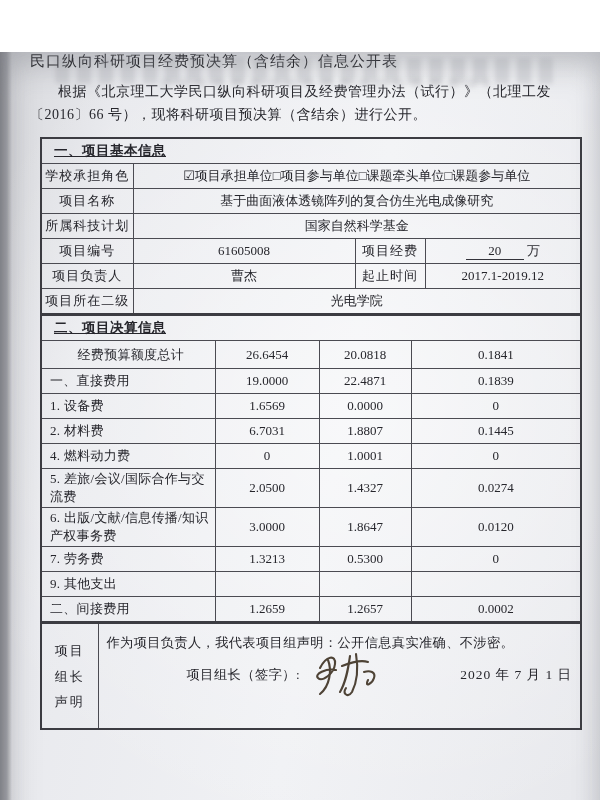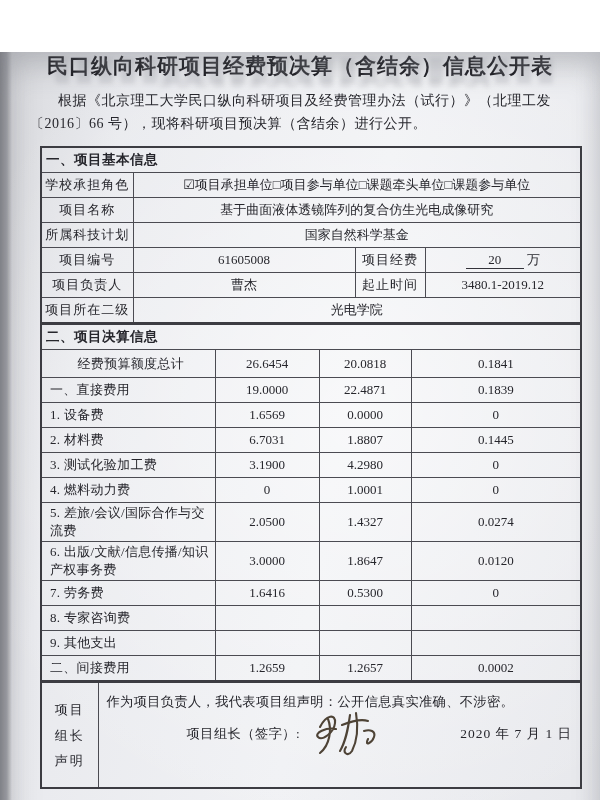--- a/index.html
+++ b/index.html
@@ -13,31 +13,31 @@
     box-shadow:inset 0 18px 28px rgba(120,122,130,.28), inset 0 -14px 24px rgba(130,132,140,.22),
                inset 18px 0 26px rgba(120,122,130,.18);}
   .edge-band{position:absolute;left:0;top:0;width:12px;height:800px;
     background:linear-gradient(90deg,#85868c,#a3a4aa 55%,rgba(170,171,177,0));}
   .bleed{position:absolute;left:55px;top:6px;width:500px;height:26px;opacity:.5;filter:blur(2px);
     background:
       repeating-linear-gradient(90deg, rgba(150,152,160,.45) 0 14px, rgba(150,152,160,0) 14px 22px);
     border-radius:4px;}
   .bleed2{position:absolute;left:160px;top:26px;width:330px;height:10px;opacity:.28;filter:blur(2px);
     background:repeating-linear-gradient(90deg, rgba(150,152,160,.5) 0 10px, rgba(150,152,160,0) 10px 18px);}
-  .title{margin:52px 30px 0 30px;text-align:center;font-weight:bold;font-size:21px;
+  .title{margin:52px 30px 0 30px;text-align:left;font-weight:normal;font-size:15px;
     letter-spacing:1px;color:#17171c;}
   .intro{width:540px;margin:10px auto 0 auto;font-size:14px;line-height:1.62;
     text-indent:2em;letter-spacing:.5px;}
   .sheet{width:540px;margin:12px 0 0 40px;}
   table{border-collapse:collapse;table-layout:fixed;width:540px;margin-top:-1px;}
   td{border:1px solid #4b4b52;font-size:13px;padding:1px 3px;vertical-align:middle;
      overflow:hidden;}
   table{border:2px solid #3c3c42;}
-  .sec-hdr td{font-weight:bold;font-size:13.5px;text-align:left;height:20px;padding-left:4px;
-    letter-spacing:.5px;font-family:"Liberation Sans","DejaVu Sans",sans-serif;}
+  .sec-hdr td{font-weight:bold;font-size:13.5px;text-align:left;height:20px;padding-left:12px;
+    letter-spacing:.5px;font-family:"Liberation Sans","DejaVu Sans",sans-serif;text-decoration:underline;}
   .lbl{text-align:center;letter-spacing:1px;}
   .val{text-align:center;}
   .basic td{height:22px;}
   .num-font{font-family:"Liberation Serif",serif;}
   .underline-val{display:inline-block;min-width:58px;text-align:center;
     border-bottom:1px solid #33333a;line-height:1.1;}
   .bud-hdr td{height:28px;text-align:center;letter-spacing:1px;}
   .budget td{height:22px;}
   .budget .rlabel{text-align:left;padding-left:8px;letter-spacing:.3px;}
   .budget .rlabel.center{text-align:center;}
@@ -97,21 +97,21 @@
         <td class="lbl">项目经费</td>
         <td class="val">
           <span class="underline-val num-font">20</span>
           <span>万</span>
         </td>
       </tr>
       <tr>
         <td class="lbl">项目负责人</td>
         <td class="val">曹杰</td>
         <td class="lbl">起止时间</td>
-        <td class="val num-font">3480.1-2019.12</td>
+        <td class="val num-font">2017.1-2019.12</td>
       </tr>
       <tr>
         <td class="lbl">项目所在二级</td>
         <td class="val" colspan="3">光电学院</td>
       </tr>
     </tbody>
       </table>
 
     <table class="budget">
       <colgroup>
@@ -142,54 +142,42 @@
         <td class="cell-num num-font">0.0000</td>
         <td class="cell-num num-font">0</td>
       </tr>
       <tr>
         <td class="rlabel">2. 材料费</td>
         <td class="cell-num num-font">6.7031</td>
         <td class="cell-num num-font">1.8807</td>
         <td class="cell-num num-font">0.1445</td>
       </tr>
       <tr>
-        <td class="rlabel">3. 测试化验加工费</td>
-        <td class="cell-num num-font">3.1900</td>
-        <td class="cell-num num-font">4.2980</td>
-        <td class="cell-num num-font">0</td>
-      </tr>
-      <tr>
         <td class="rlabel">4. 燃料动力费</td>
         <td class="cell-num num-font">0</td>
         <td class="cell-num num-font">1.0001</td>
         <td class="cell-num num-font">0</td>
       </tr>
       <tr class="row-tall">
         <td class="rlabel">5. 差旅/会议/国际合作与交流费</td>
         <td class="cell-num num-font">2.0500</td>
         <td class="cell-num num-font">1.4327</td>
         <td class="cell-num num-font">0.0274</td>
       </tr>
       <tr class="row-tall">
         <td class="rlabel">6. 出版/文献/信息传播/知识产权事务费</td>
         <td class="cell-num num-font">3.0000</td>
         <td class="cell-num num-font">1.8647</td>
         <td class="cell-num num-font">0.0120</td>
       </tr>
       <tr>
         <td class="rlabel">7. 劳务费</td>
-        <td class="cell-num num-font">1.6416</td>
+        <td class="cell-num num-font">1.3213</td>
         <td class="cell-num num-font">0.5300</td>
         <td class="cell-num num-font">0</td>
-      </tr>
-      <tr>
-        <td class="rlabel">8. 专家咨询费</td>
-        <td class="cell-num num-font"></td>
-        <td class="cell-num num-font"></td>
-        <td class="cell-num num-font"></td>
       </tr>
       <tr>
         <td class="rlabel">9. 其他支出</td>
         <td class="cell-num num-font"></td>
         <td class="cell-num num-font"></td>
         <td class="cell-num num-font"></td>
       </tr>
       <tr>
         <td class="rlabel">二、间接费用</td>
         <td class="cell-num num-font">1.2659</td>

